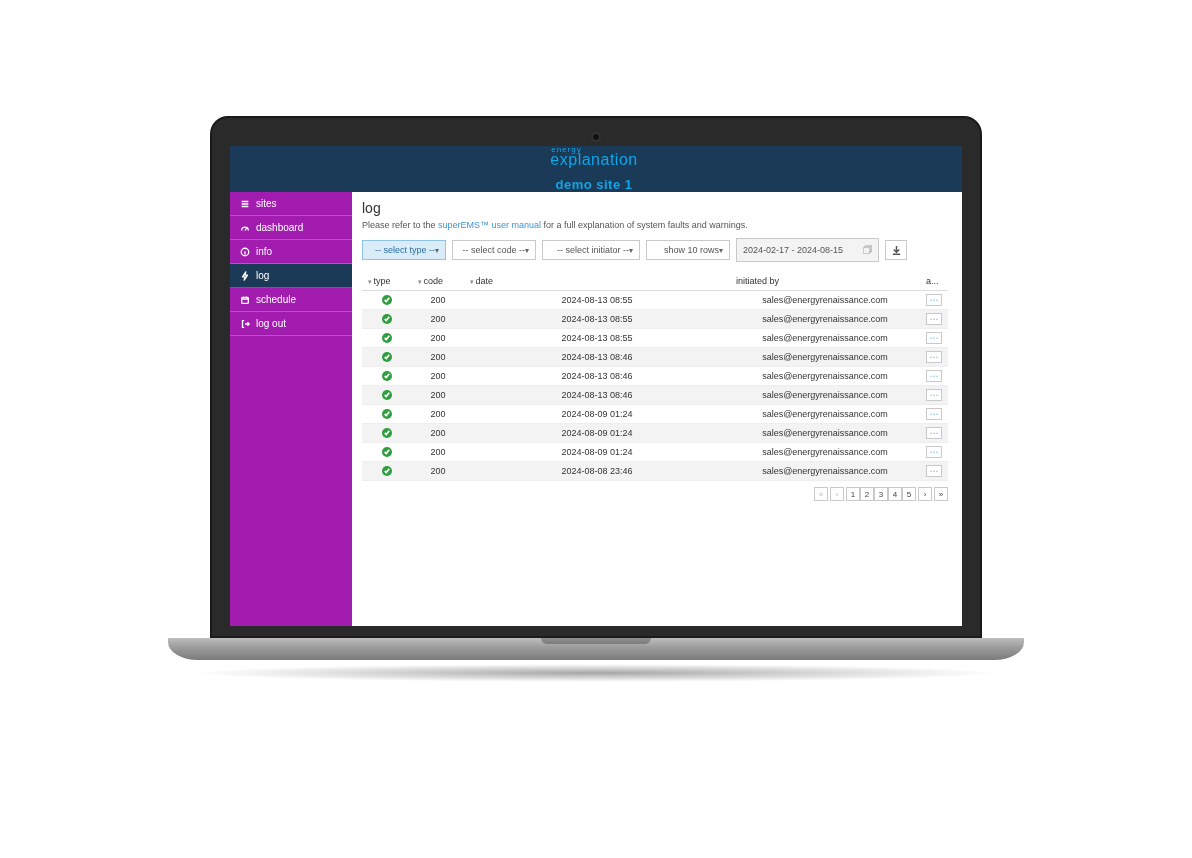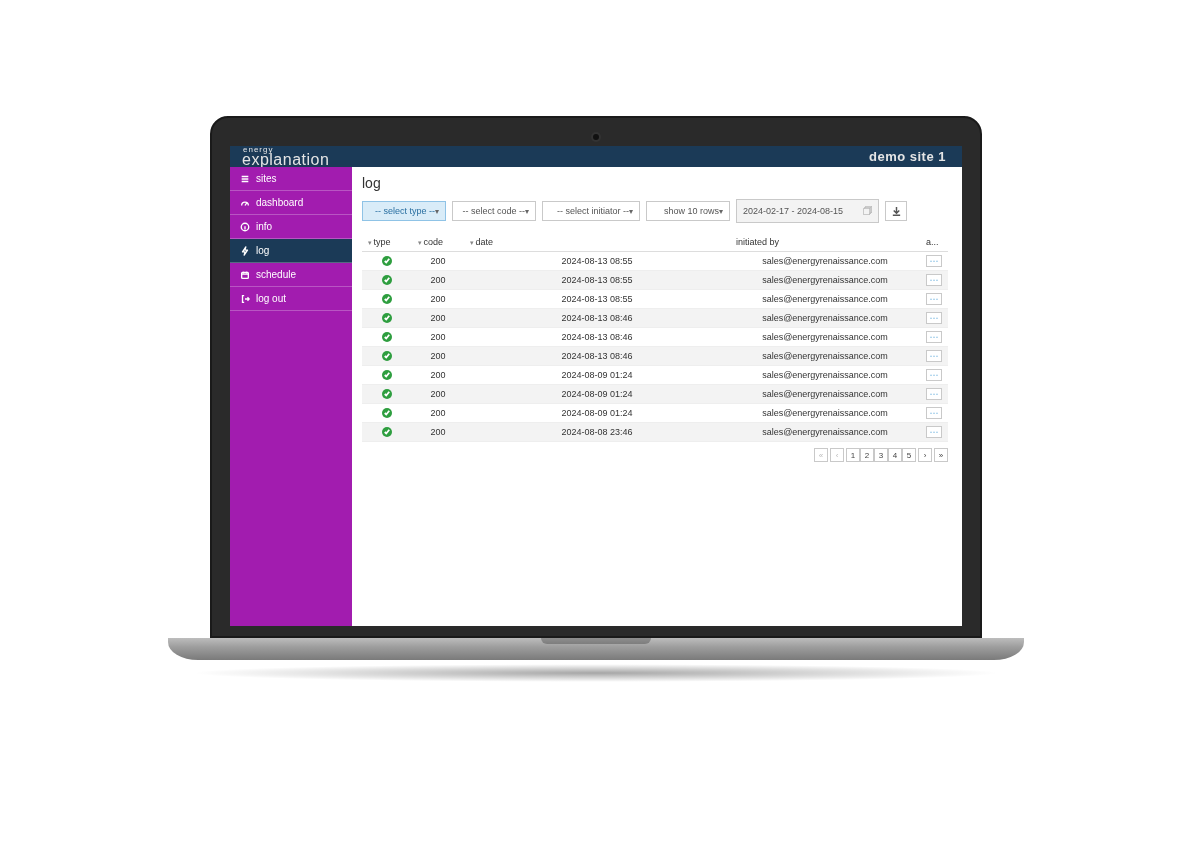--- a/index.html
+++ b/index.html
@@ -54,27 +54,28 @@
 }
 .shadow {
   height: 18px;
   margin: 4px -20px 0 -20px;
   background: radial-gradient(ellipse at center, rgba(0,0,0,0.35), rgba(0,0,0,0) 70%);
 }
 
 
 .topbar {
   background: #1b3a57;
-  color: #e5e5e5;
-  height: 21px;
+  color: #0ea5e9;
+  height: 46px;
   display: flex;
   align-items: center;
   justify-content: space-between;
   padding: 0 16px 0 12px;
   font-family: "Helvetica Neue", Arial, sans-serif;
+  flex-direction: column;
 }
 .brand { line-height: 1; }
 .brand .small { font-size: 8px; letter-spacing: 1px; font-weight: 300; display: block; margin-bottom: -2px; padding-left: 1px;}
 .brand .big { font-size: 16px; letter-spacing: 0.5px; font-weight: 400; }
 .site-title { font-size: 13px; font-weight: 700; letter-spacing: 0.5px; }
 
 .body { flex: 1; display: flex; min-height: 0; }
 .sidebar {
   width: 122px;
   background: #a21caf;
@@ -222,20 +223,23 @@
                 <svg viewBox="0 0 12 12">
                   <path d="M5 2H3v8h2M6 6h5M9 4l2 2-2 2"></path>
                 </svg>
               </span>
             <span>log out</span>
           </div>
         </div>
 
         <div class="main">
           <div class="page-title">log</div>
+          <div class="helptext">
+            <span>Please refer to the </span><a href="#">superEMS™ user manual</a><span> for a full explanation of system faults and warnings.</span>
+          </div>
 
           <div class="filters">
             <div class="select active">
               <span>-- select type --</span>
               <span class="chev">▾</span>
             </div>
             <div class="select">
               <span>-- select code --</span>
               <span class="chev">▾</span>
             </div>

